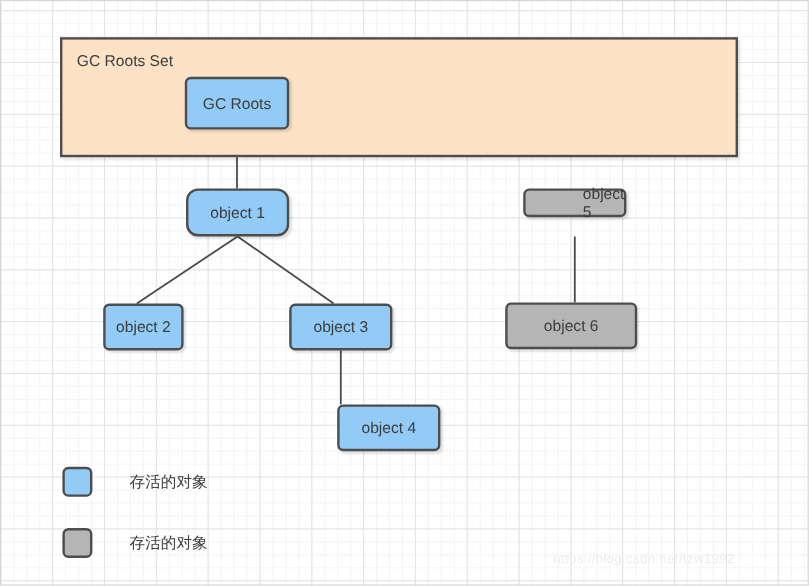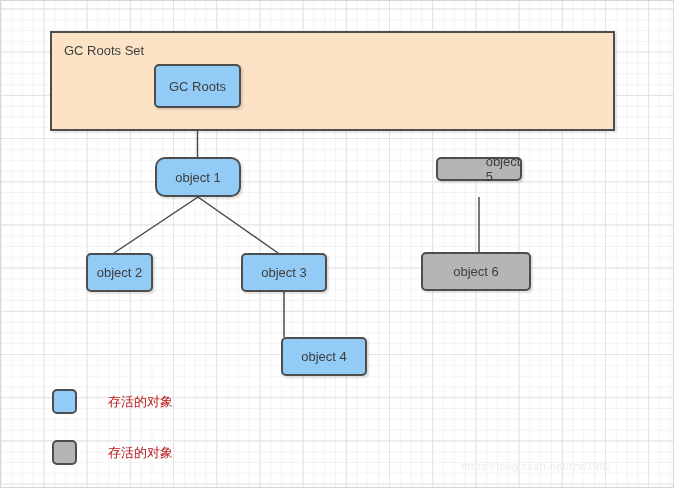--- a/index.html
+++ b/index.html
@@ -73,21 +73,21 @@
     border: 2px solid #4d4d4d;
     border-radius: 5px;
   }
   .sw-alive      { left: 51px; top: 388px; background: #92cbf5; }
   .sw-recyclable { left: 51px; top: 439px; background: #b5b5b5; }
 
   .legend-label {
     position: absolute;
     left: 107px;
     font-size: 13px;
-    color: #b91c1c;
+    color: #404040;
     line-height: 25px;
   }
   .ll-alive      { top: 388px; }
   .ll-recyclable { top: 439px; }
 
   .watermark {
     position: absolute;
     left: 460px; top: 459px;
     font-size: 11px;
     color: #ececec;

